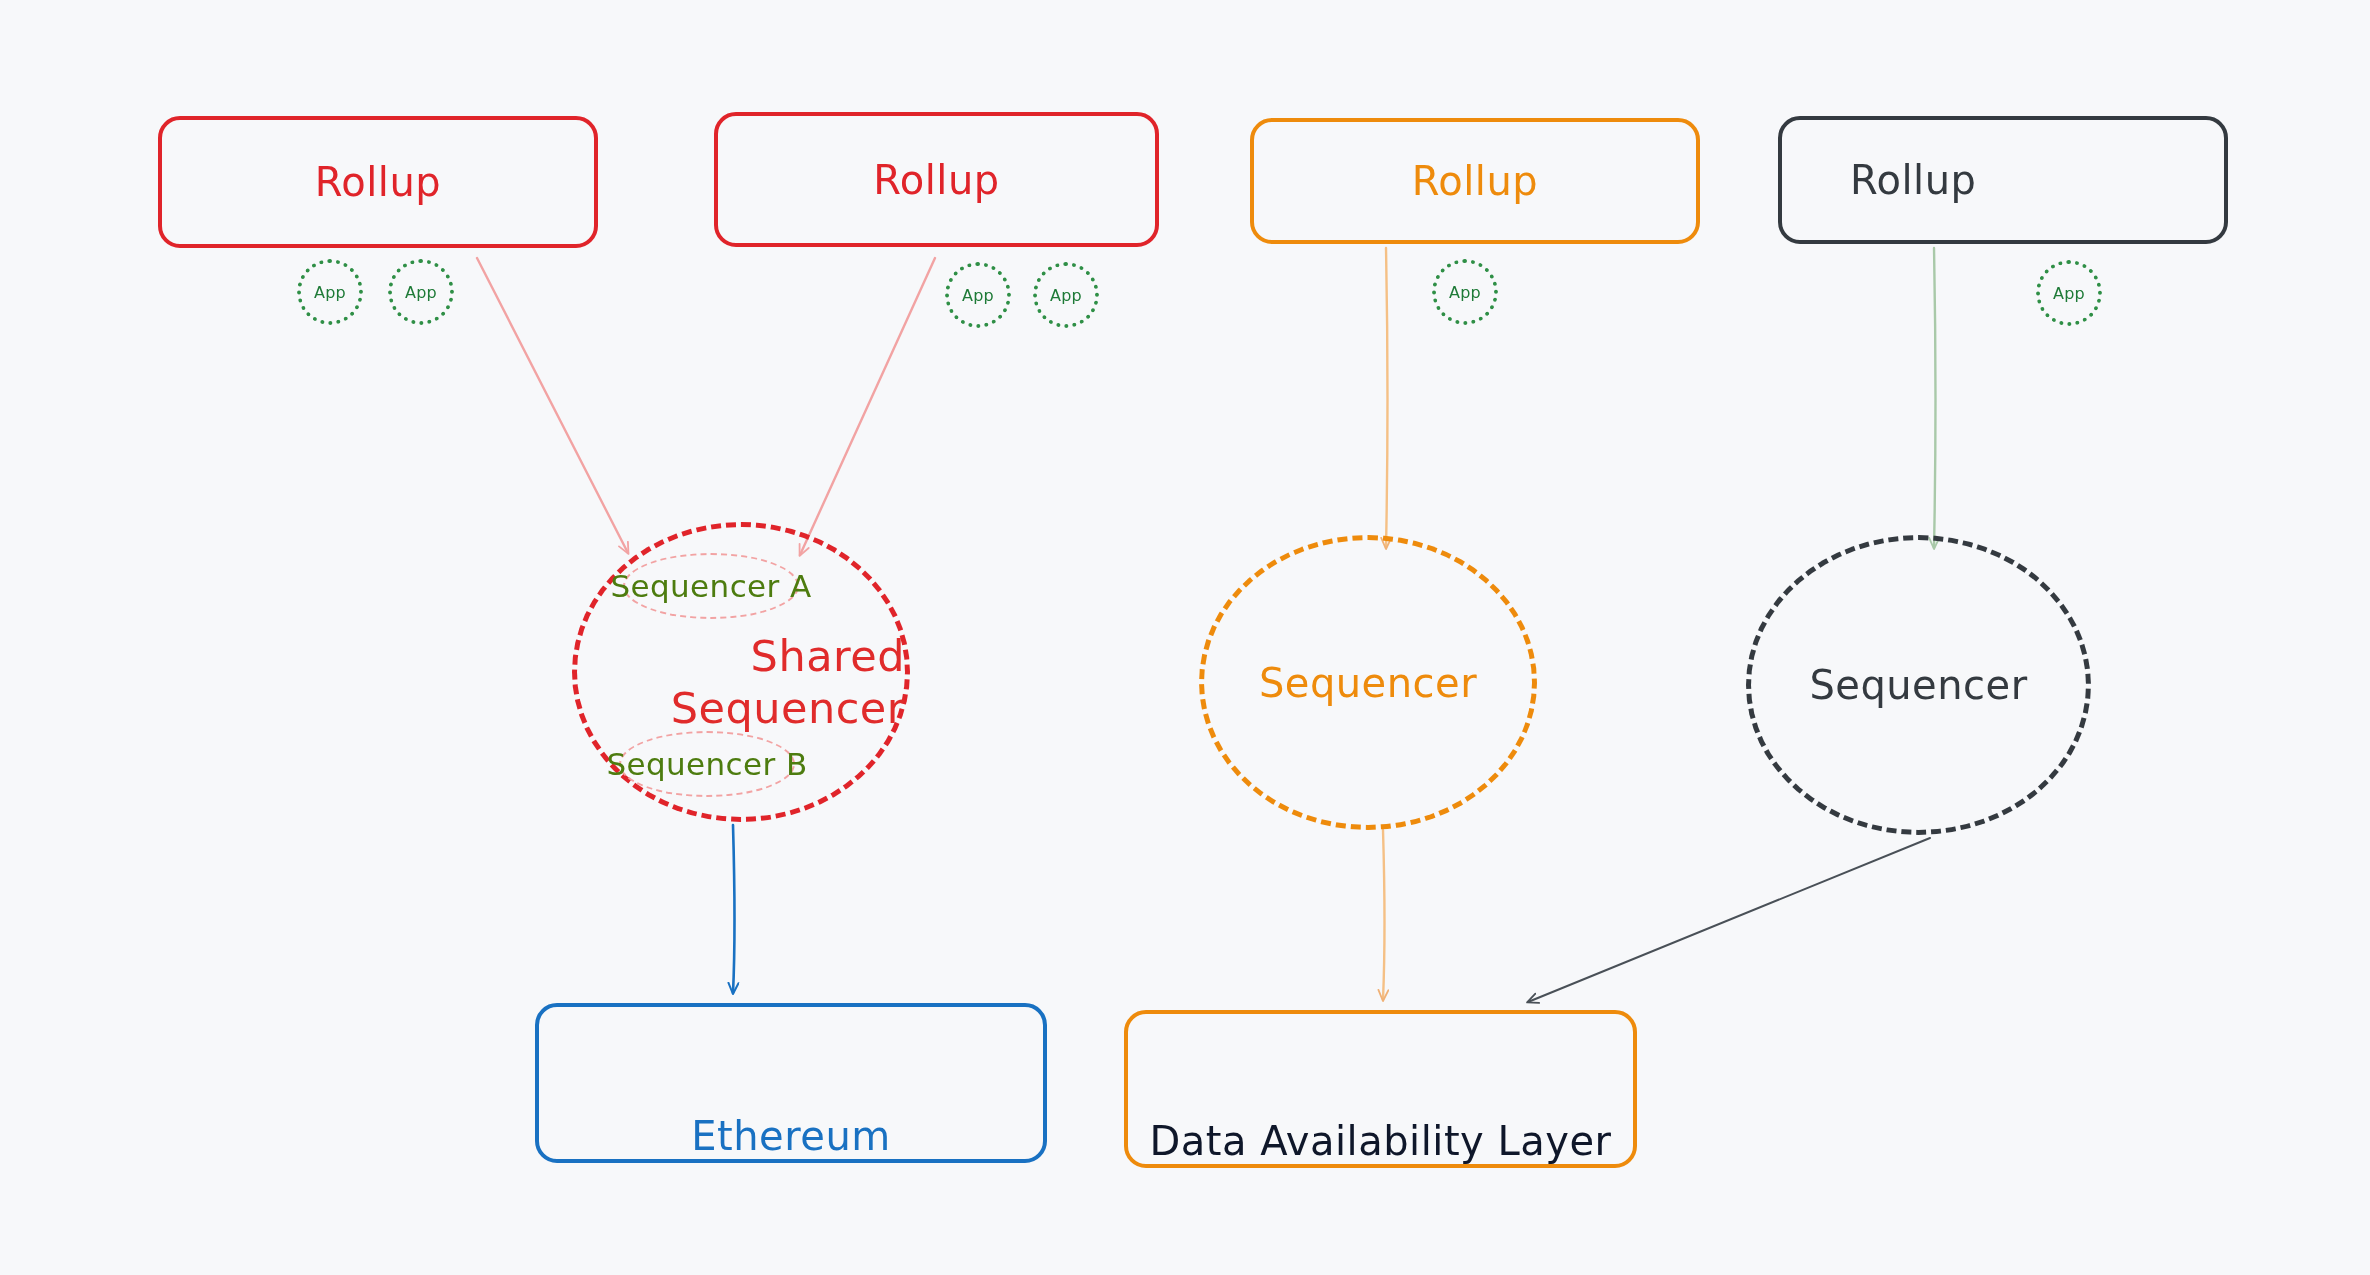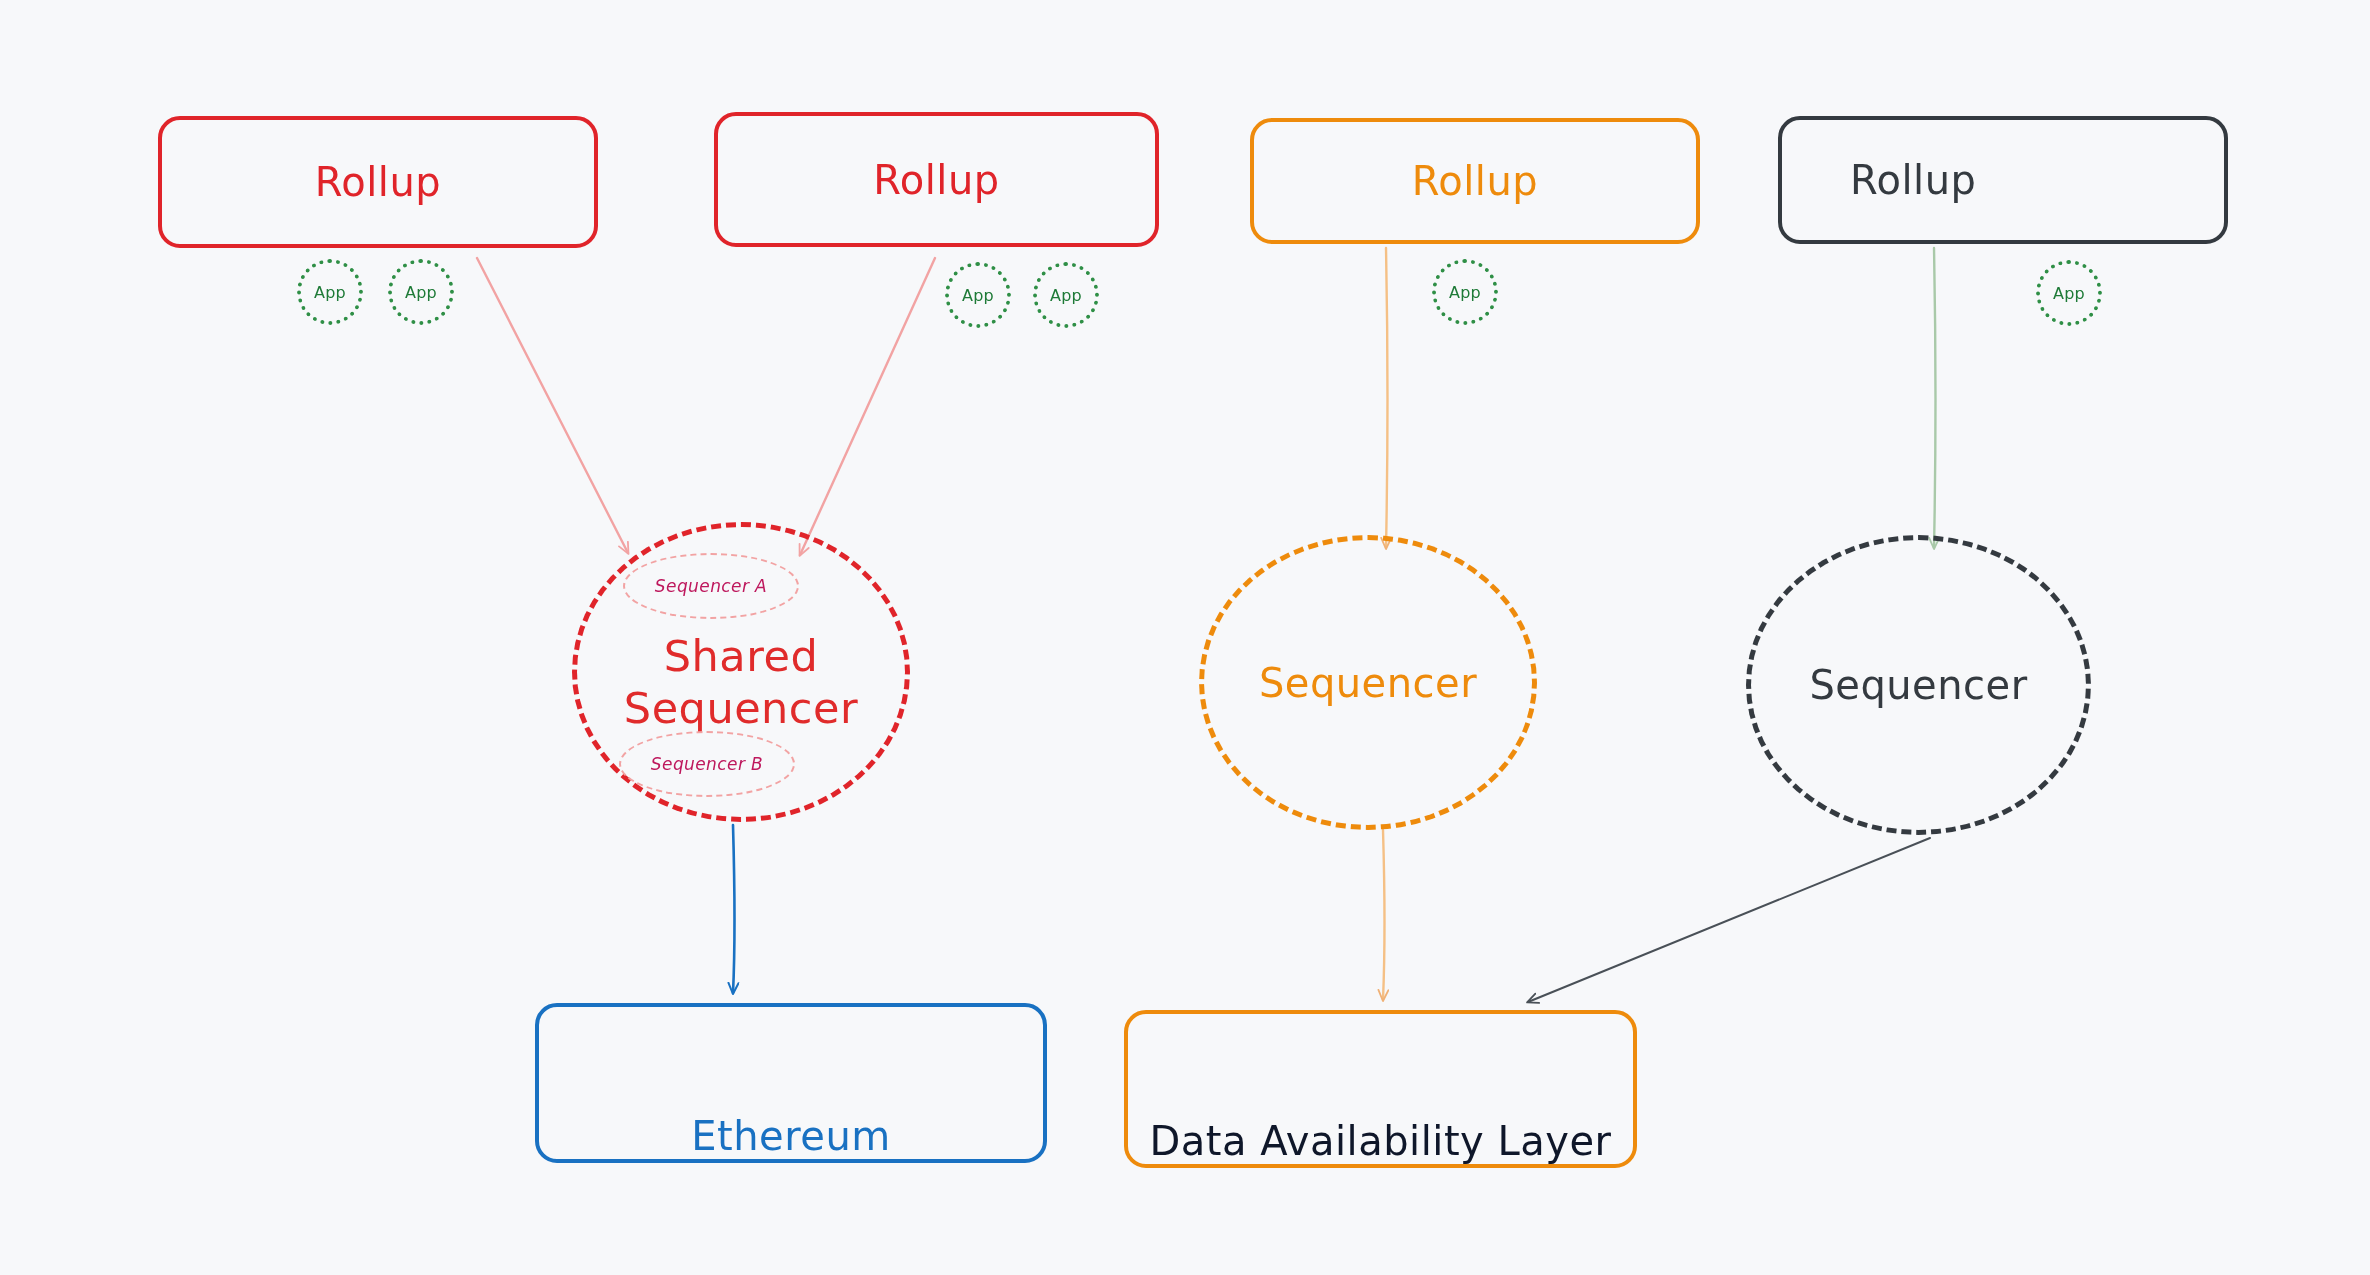--- a/index.html
+++ b/index.html
@@ -87,23 +87,22 @@
   .shared-inner {
     position: absolute;
     border-radius: 50%;
     box-sizing: border-box;
     border: 2px dashed #f2a3a3;
     display: flex;
     align-items: center;
     justify-content: center;
   }
   .shared-inner-label {
-    font-size: 17px;
-    color: #be185d;
-    font-style: italic;
+    font-size: 31px;
+    color: #4d7c0f;
     white-space: nowrap;
     letter-spacing: 0.4px;
   }
   .shared-center {
     position: absolute;
     text-align: center;
     line-height: 1.2;
     font-size: 43px;
     color: #e02b2b;
     letter-spacing: 0.5px;
@@ -180,21 +179,21 @@
     <span class="rollup-label" style="color:#343a40;">Rollup</span>
   </div>
   <div class="app-circle" style="left:2036px; top:260px; width:66px; height:66px;">
     <span class="app-label">App</span>
   </div>
 
   <div class="seq-circle" style="left:572px; top:522px; width:338px; height:300px; border:5px dashed #e0242a;">
     <div class="shared-inner" style="left:46px; top:26px; width:176px; height:66px;">
       <span class="shared-inner-label">Sequencer A</span>
     </div>
-    <div class="shared-center" style="left:0; right:0; top:104px;">
+    <div class="shared-center" style="left:0; right:0; top:104px;text-align:right;">
       <div>Shared</div>
       <div>Sequencer</div>
     </div>
     <div class="shared-inner" style="left:42px; top:204px; width:176px; height:66px;">
       <span class="shared-inner-label">Sequencer B</span>
     </div>
   </div>
 
   <div class="seq-circle" style="left:1199px; top:535px; width:338px; height:295px; border:5px dashed #ee8b0c;">
     <span class="seq-label" style="color:#ee8b0c;">Sequencer</span>

